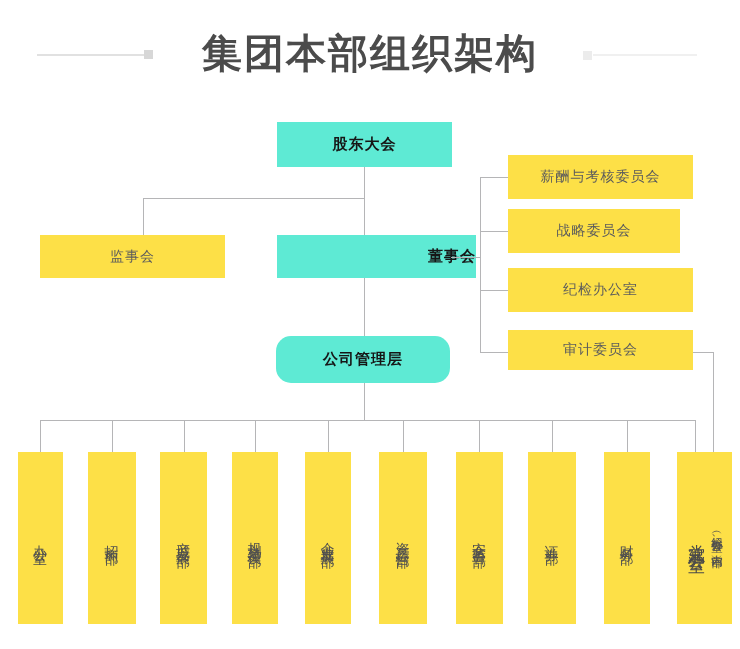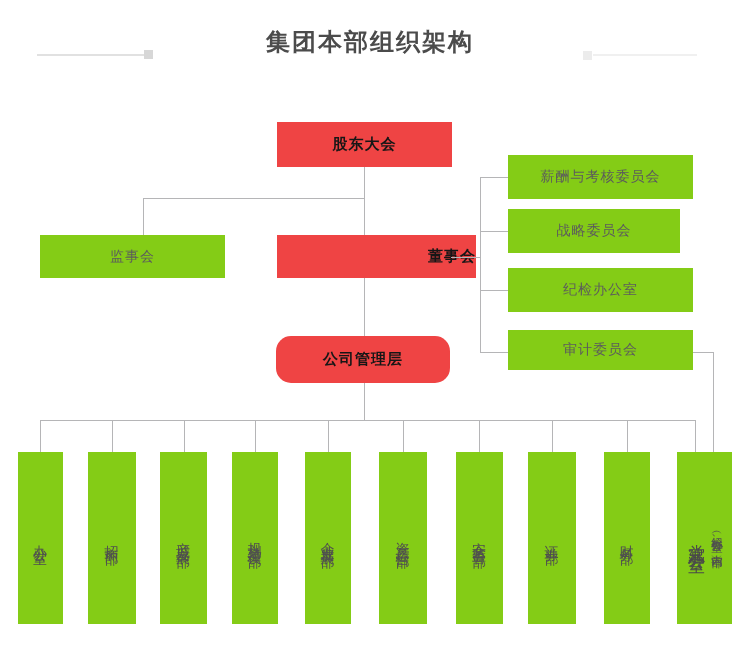--- a/index.html
+++ b/index.html
@@ -13,45 +13,45 @@
     height:649px;
     background:#ffffff;
     overflow:hidden;
   }
   .page-title{
     position:absolute;
     top:26px;
     left:0;
     width:100%;
     text-align:center;
-    font-size:24px;
+    font-size:40px;
     font-weight:bold;
     color:#4b4b4b;
     letter-spacing:2px;
     margin:0;
   }
   .deco-line{position:absolute;height:2px;}
   .deco-sq{position:absolute;width:9px;height:9px;}
   .node{
     position:absolute;
     display:flex;
     align-items:center;
     justify-content:center;
     box-sizing:border-box;
     text-align:center;
   }
   .node.dark{
-    background:#ef4444;
+    background:#5eead4;
     color:#161616;
     font-weight:bold;
     font-size:15px;
     letter-spacing:1px;
   }
   .node.light{
-    background:#84cc16;
+    background:#fde047;
     color:#5c5c5c;
     font-size:14px;
     letter-spacing:1px;
   }
   .node.dept span{
     writing-mode:vertical-rl;
     letter-spacing:3px;
     font-size:14px;
     color:#4f4f4f;
   }

